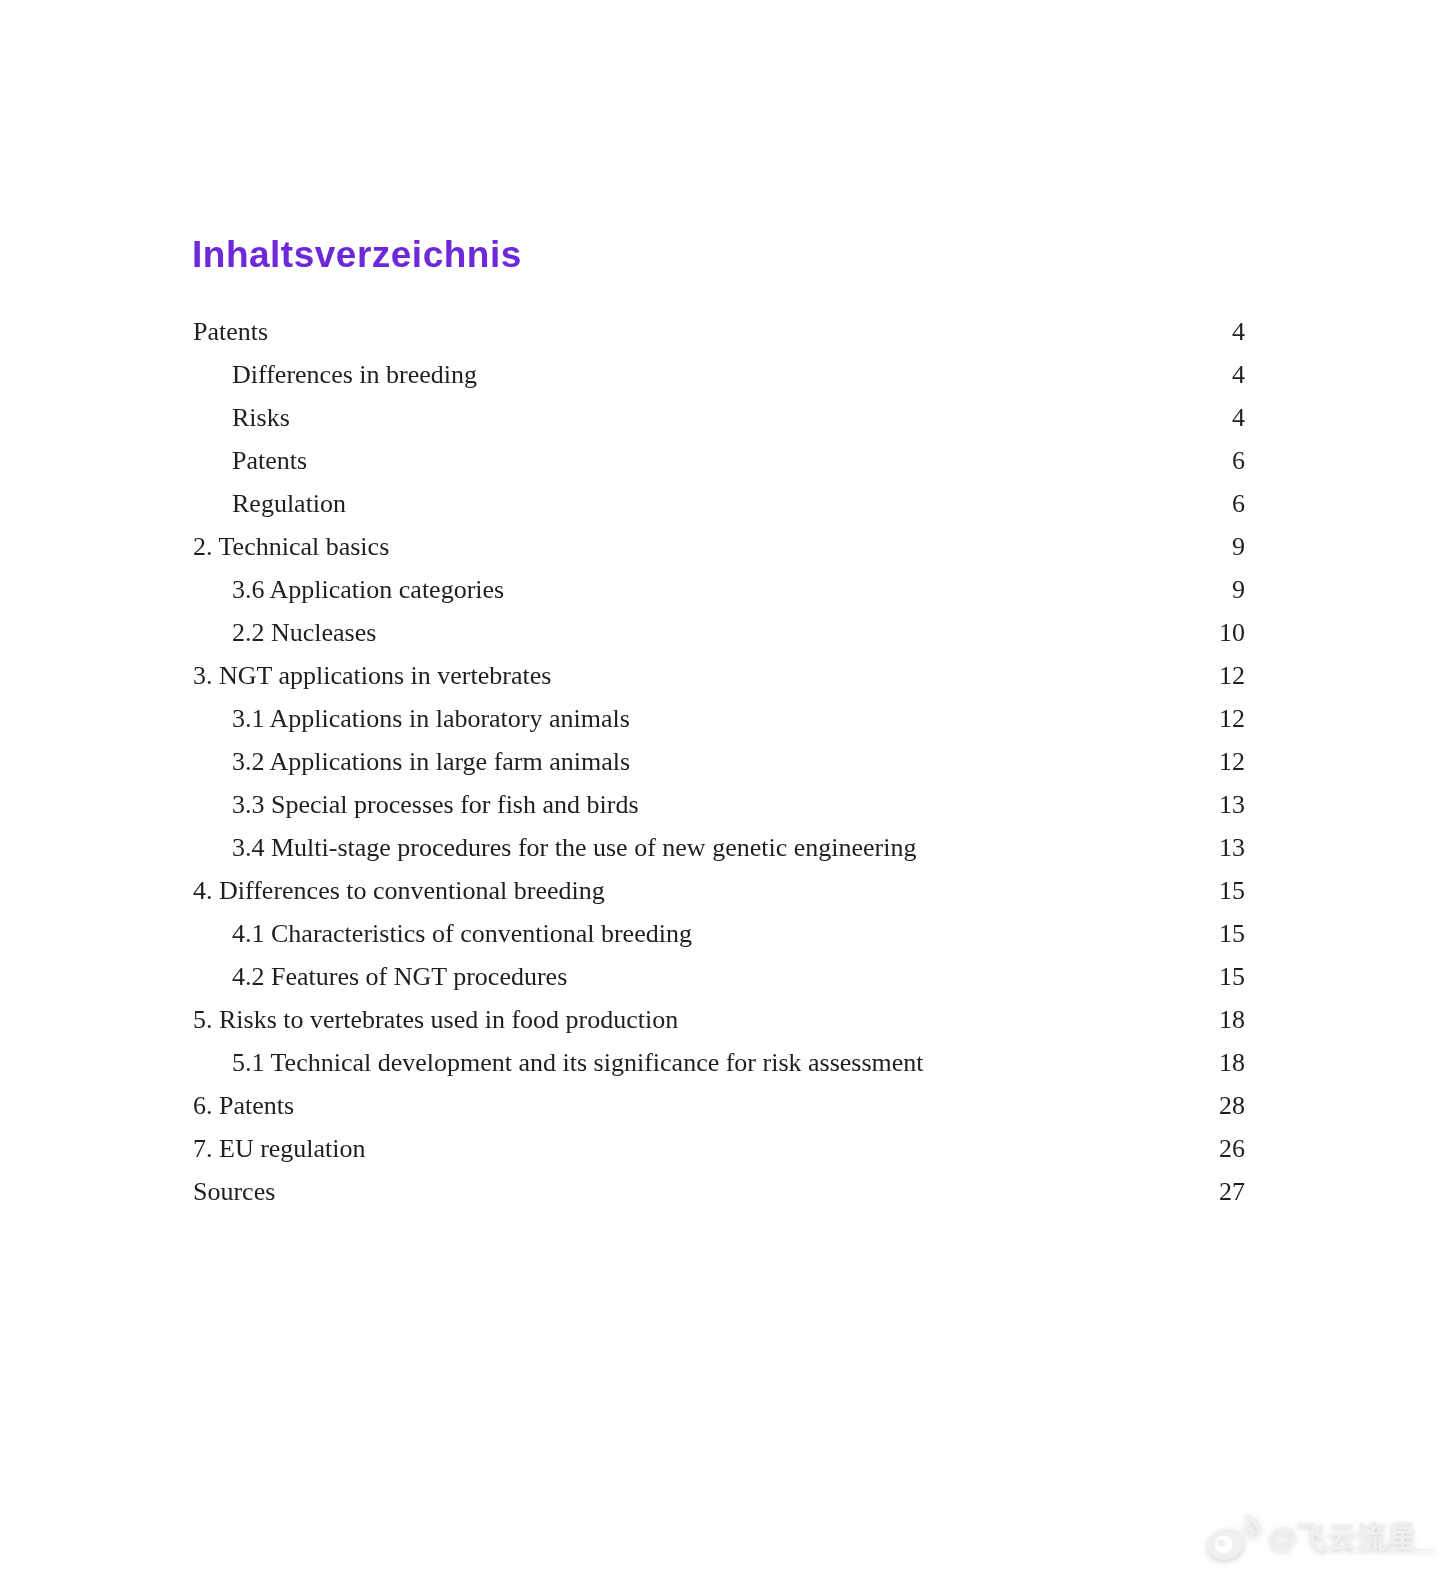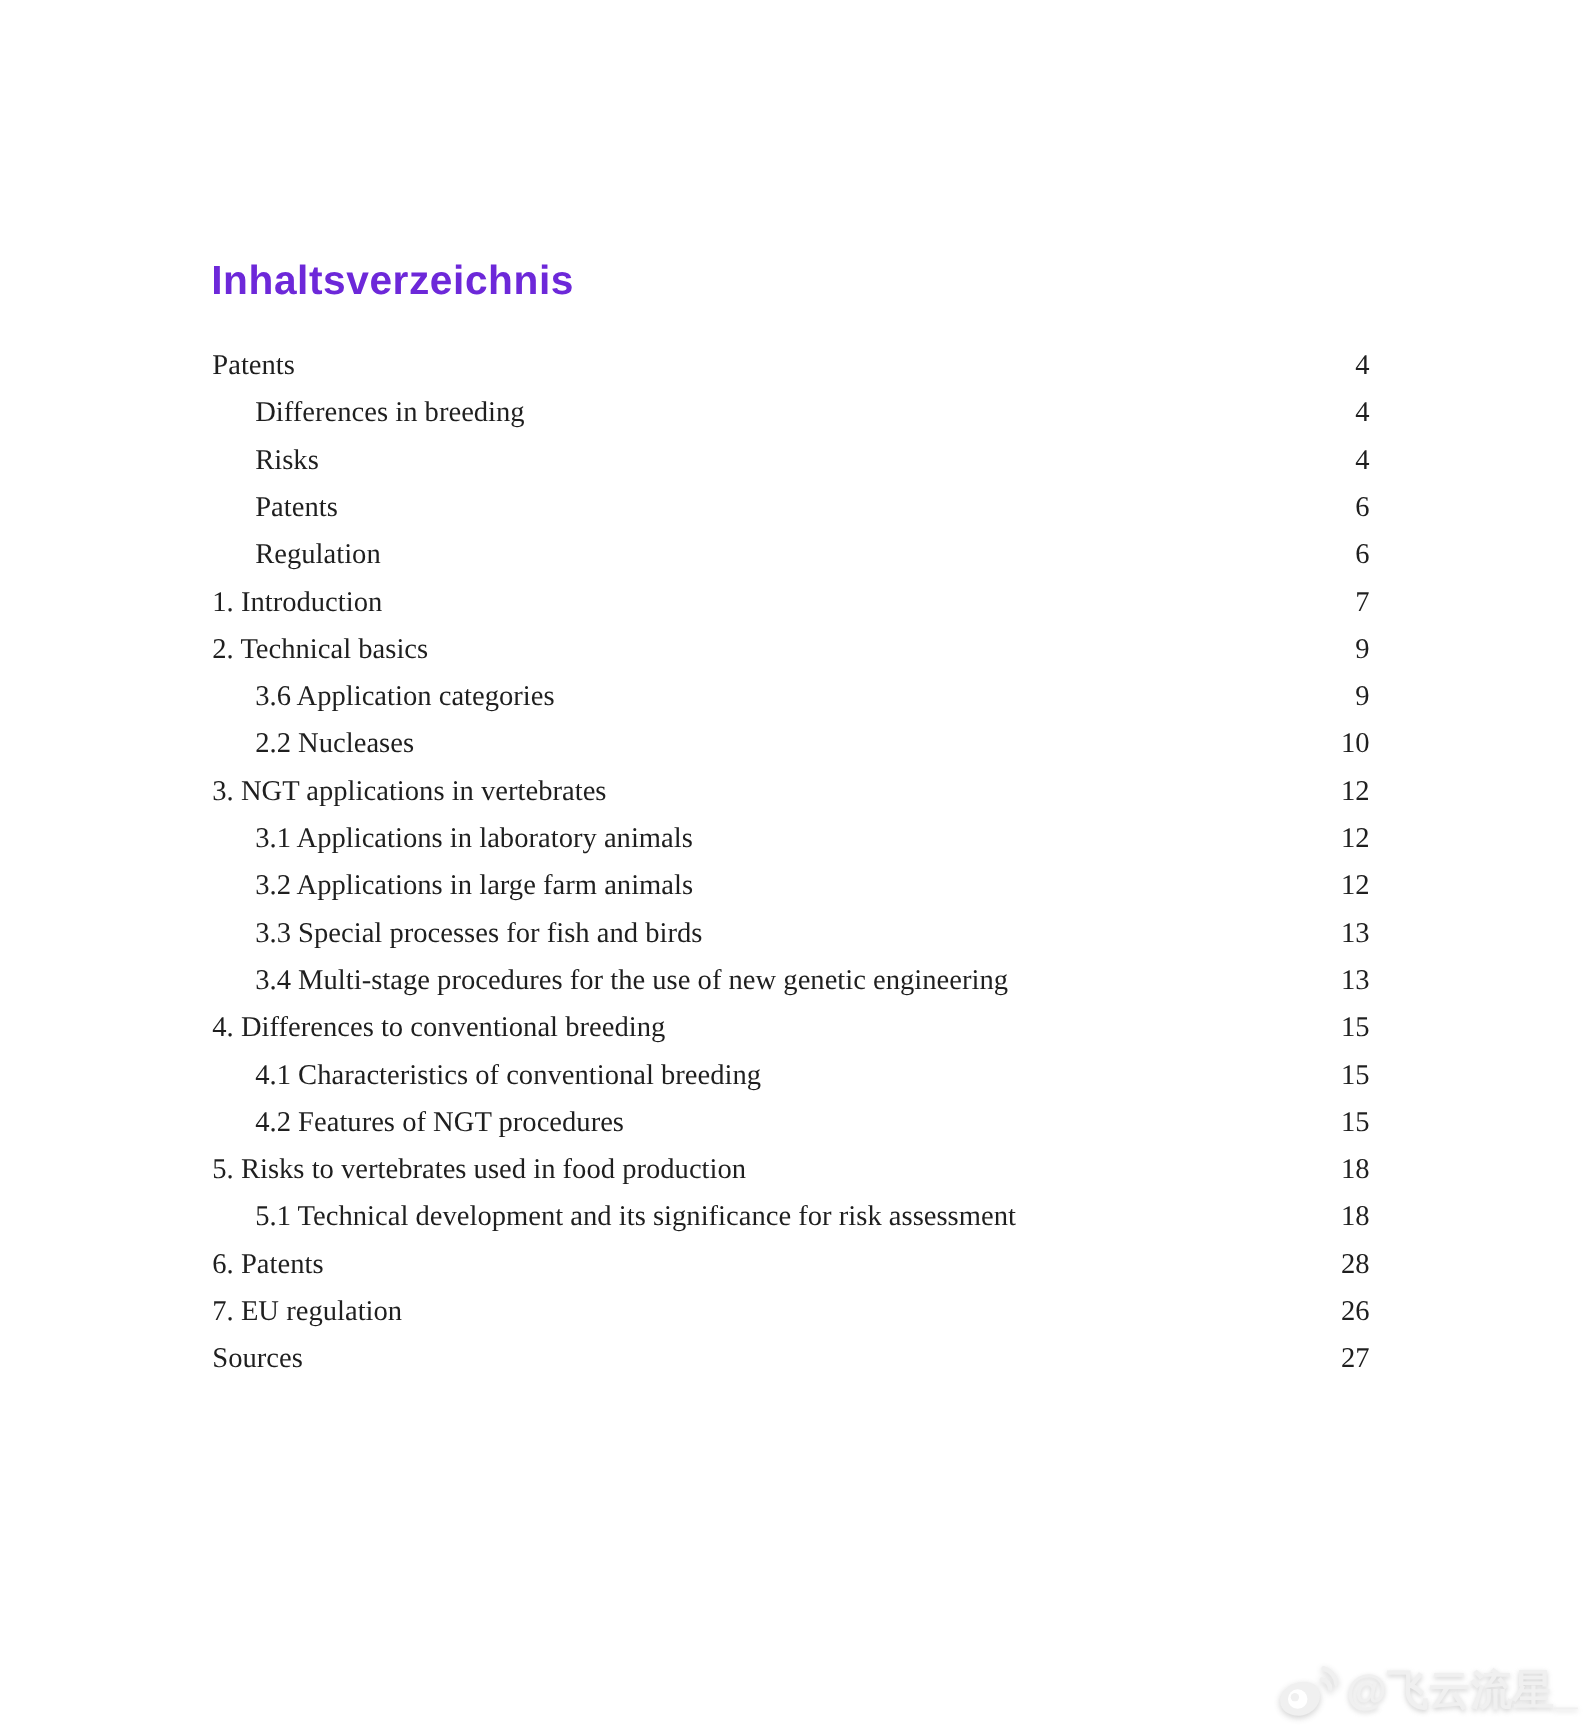--- a/index.html
+++ b/index.html
@@ -42,21 +42,21 @@
   .toc-page { text-align: right; min-width: 48px; }
   .watermark {
     position: absolute;
     right: 6px;
     bottom: 12px;
     display: flex;
     align-items: center;
     gap: 8px;
     font-family: "Liberation Sans", "DejaVu Sans", sans-serif;
     font-weight: bold;
-    font-size: 38px;
+    font-size: 30px;
     color: #f0f0f0;
     text-shadow: 0 2px 5px rgba(150,150,150,0.45);
     user-select: none;
   }
   .watermark svg {
     filter: drop-shadow(0 2px 3px rgba(150,150,150,0.45));
   }
 </style>
 </head>
 <body>
@@ -78,24 +78,20 @@
         <span class="toc-label">Risks</span>
         <span class="toc-page">4</span>
       </div>
       <div class="toc-row indent">
         <span class="toc-label">Patents</span>
         <span class="toc-page">6</span>
       </div>
       <div class="toc-row indent">
         <span class="toc-label">Regulation</span>
         <span class="toc-page">6</span>
-      </div>
-      <div class="toc-row">
-        <span class="toc-label">1. Introduction</span>
-        <span class="toc-page">7</span>
       </div>
       <div class="toc-row">
         <span class="toc-label">2. Technical basics</span>
         <span class="toc-page">9</span>
       </div>
       <div class="toc-row indent">
         <span class="toc-label">3.6 Application categories</span>
         <span class="toc-page">9</span>
       </div>
       <div class="toc-row indent">

